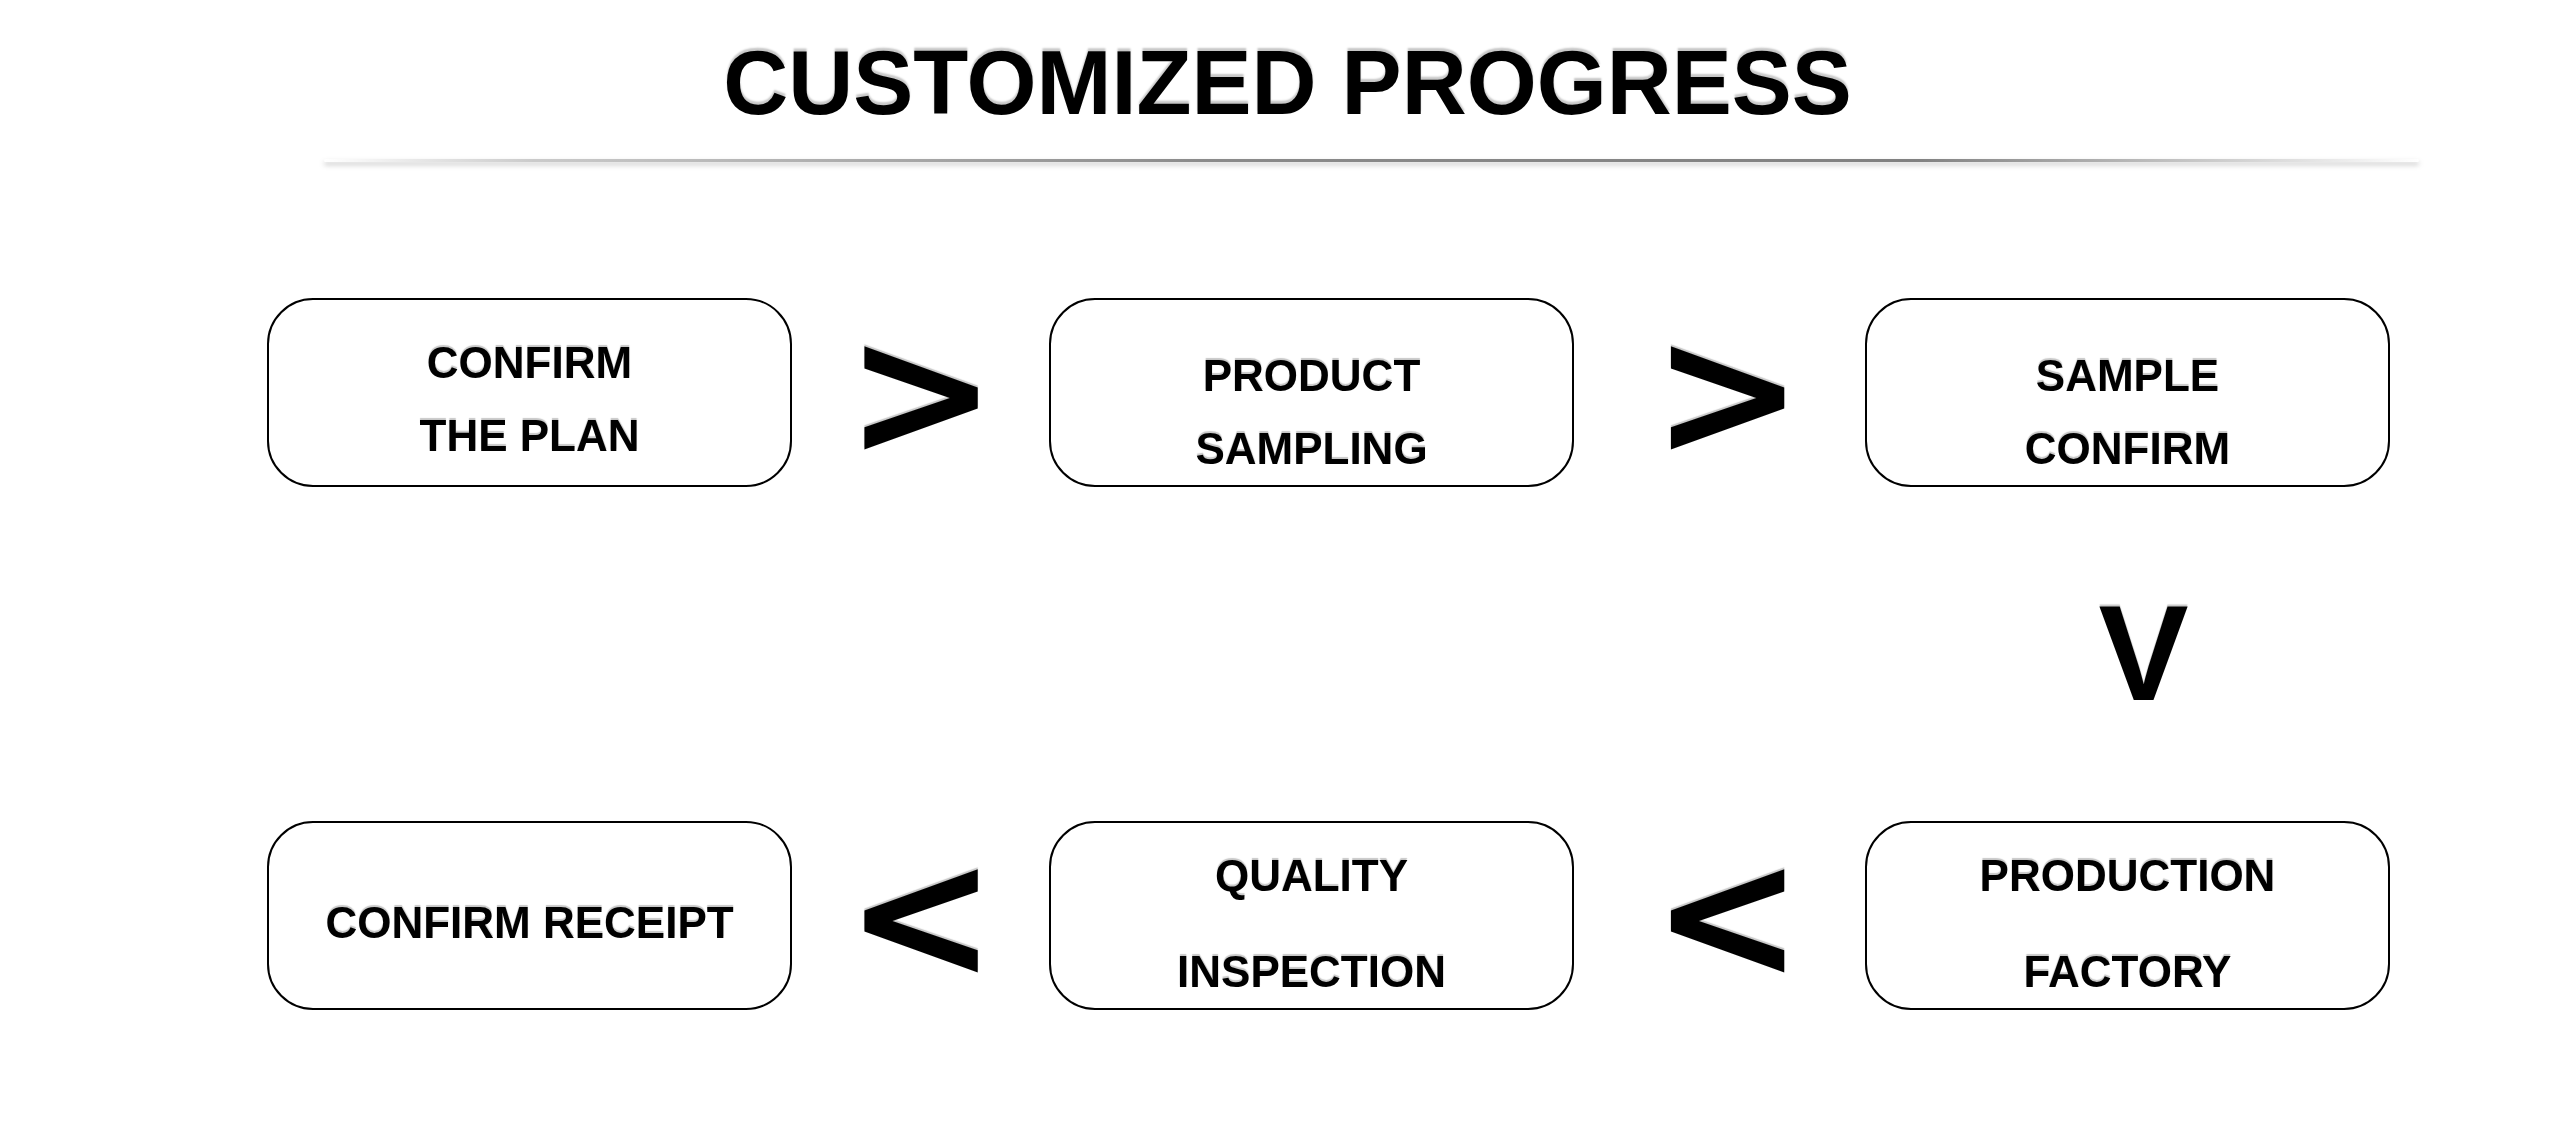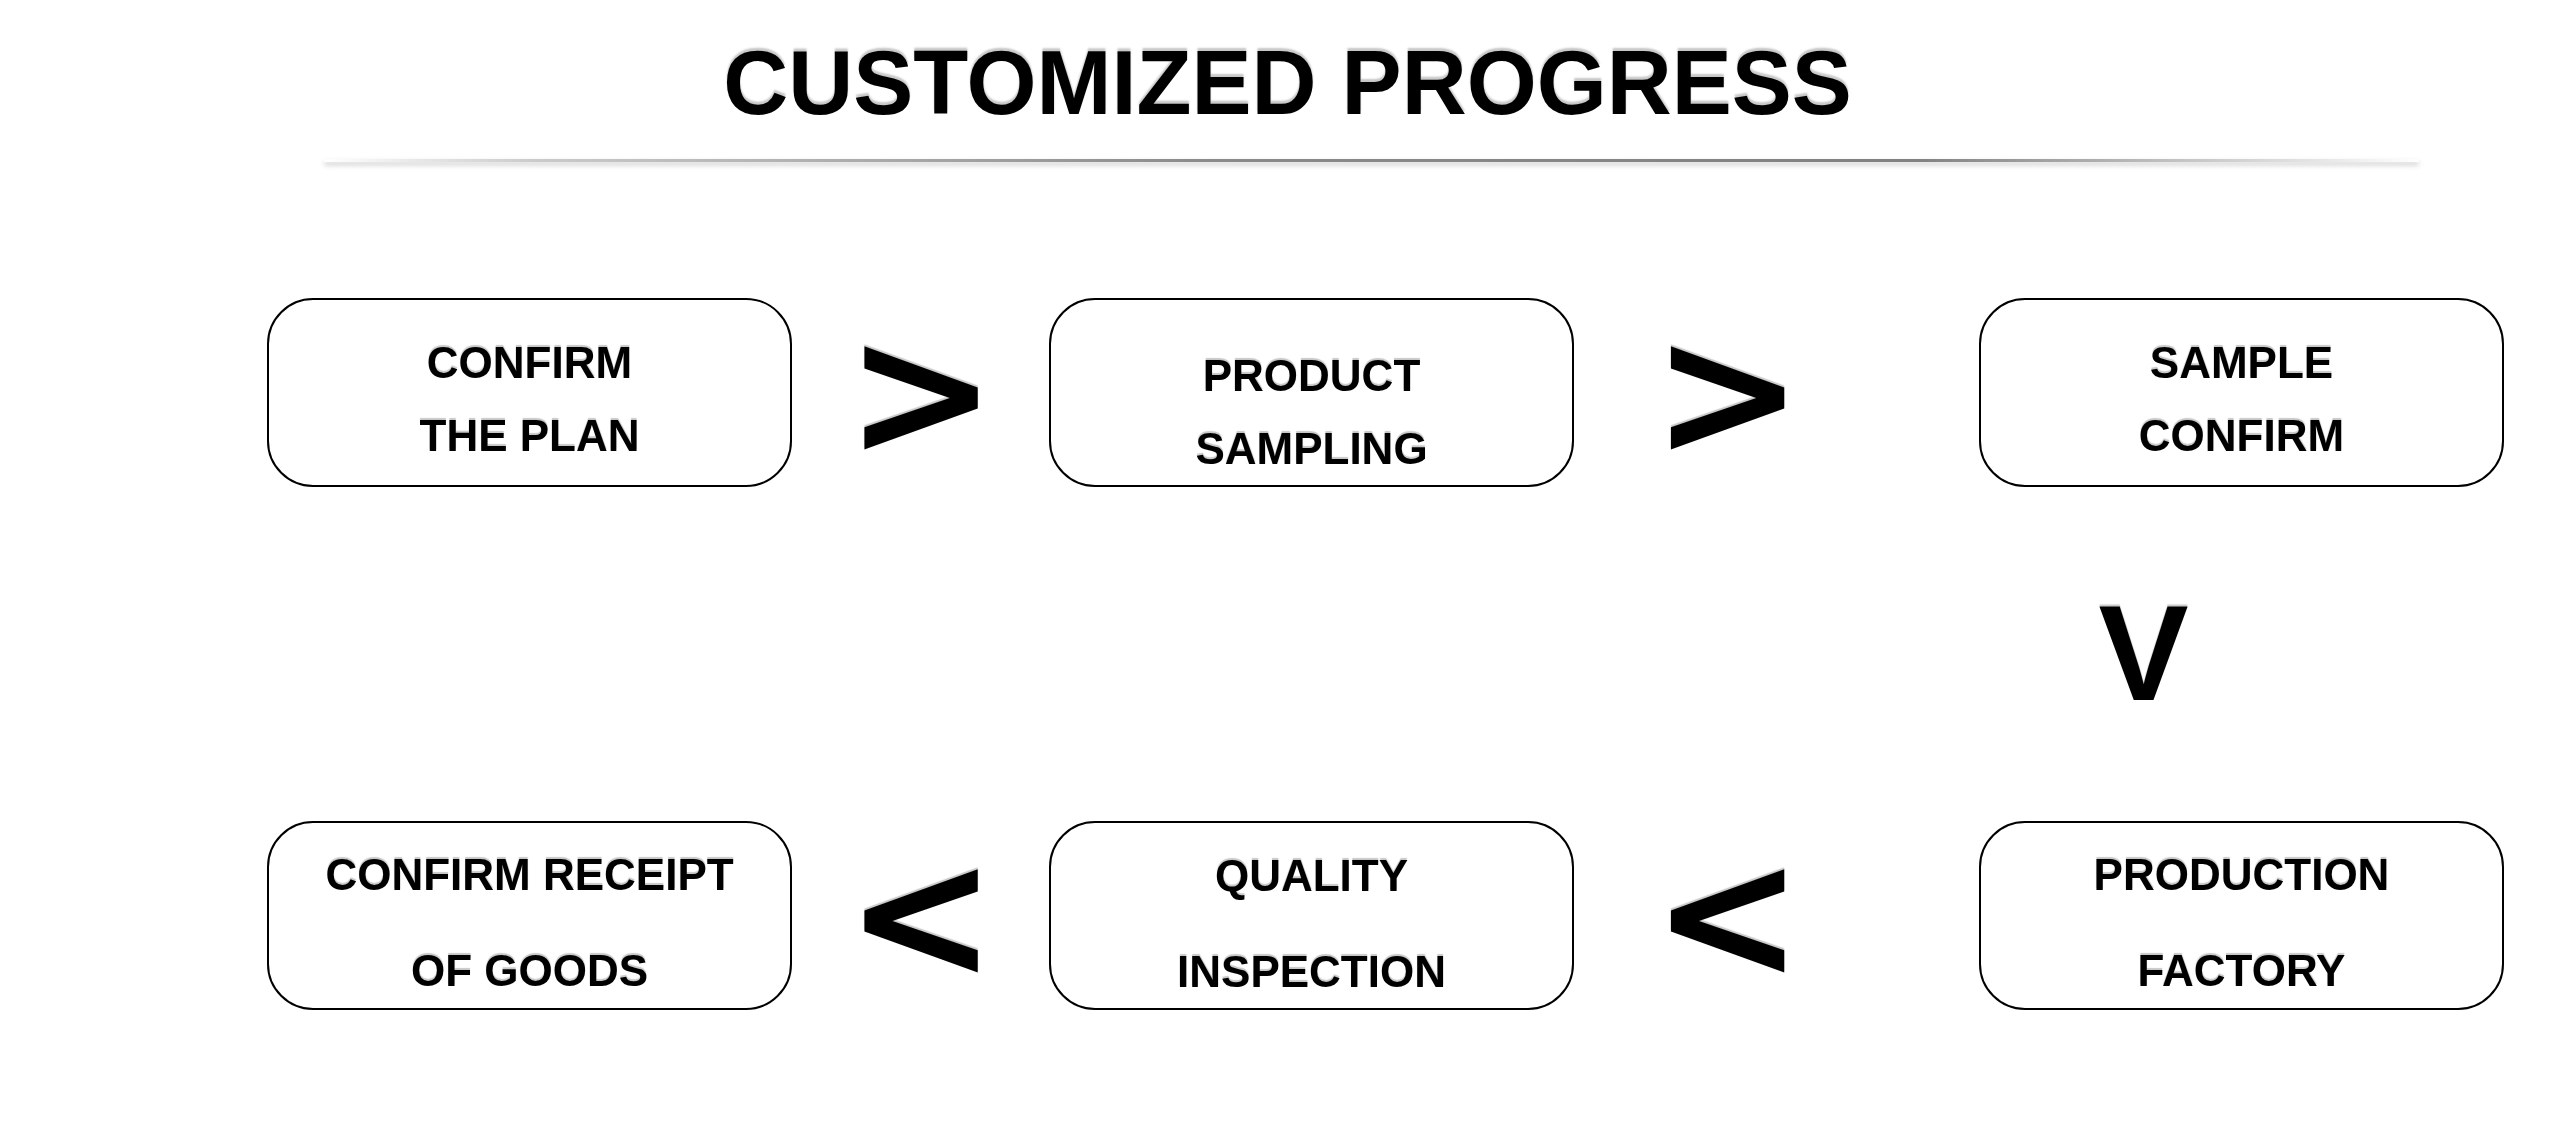--- a/index.html
+++ b/index.html
@@ -60,21 +60,21 @@
     font-size: 44px;
     font-weight: 700;
     line-height: 73px;
     text-shadow: 0 -1.9px 1px rgba(0,0,0,0.22);
   }
   .box .line { white-space: nowrap; }
   .r1 { top: 298px; }
   .r2 { top: 821px; gap: 23px; }
   .c1 { left: 267px; }
   .c2 { left: 1049px; justify-content: flex-end; }
-  .c3 { left: 1979px; }
+  .c3 { left: 1865px; justify-content: flex-end; }
   .arrow {
     position: absolute;
     display: flex;
     align-items: center;
     justify-content: center;
     font-weight: 700;
     color: #000000;
     text-shadow: 0 -1.9px 1px rgba(0,0,0,0.22);
     line-height: 1;
   }
@@ -111,21 +111,20 @@
 
   <div class="box r1 c3">
     <span class="line">SAMPLE</span>
     <span class="line">CONFIRM</span>
   </div>
 
   <div class="arrow v" id="a3">V</div>
 
   <div class="box r2 c1">
     <span class="line">CONFIRM RECEIPT</span>
-    <span class="line">OF GOODS</span>
   </div>
 
   <div class="arrow h" id="a4">&lt;</div>
 
   <div class="box r2 c2">
     <span class="line">QUALITY</span>
     <span class="line">INSPECTION</span>
   </div>
 
   <div class="arrow h" id="a5">&lt;</div>

